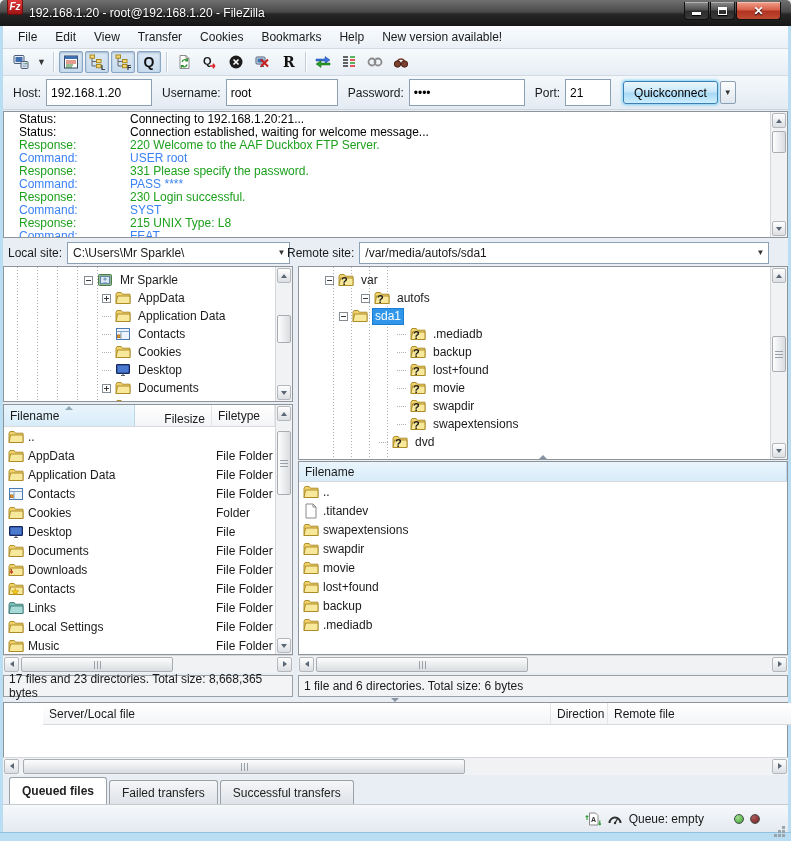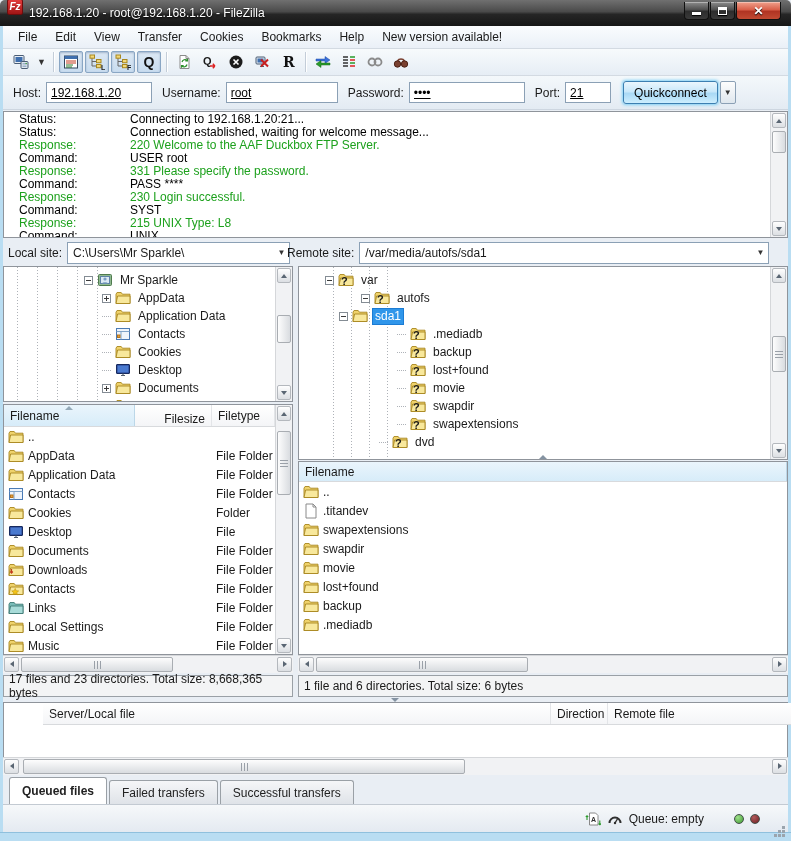--- a/index.html
+++ b/index.html
@@ -33,30 +33,30 @@
   .tool-btn{width:24px;height:22px;display:flex;align-items:center;justify-content:center;margin:0 1px;border:1px solid transparent;border-radius:2px;}
   .tool-btn svg{width:16px;height:16px;}
   .tool-btn.pressed{border:1px solid #89a6c4;background:linear-gradient(180deg,#dce8f4,#c8dcef);box-shadow:inset 0 1px 2px rgba(60,90,130,.35);}
   .tool-sep{width:1px;height:20px;background:#c3cdd8;margin:0 4px;box-shadow:1px 0 0 #fff;}
   .tool-caret{font-size:9px;color:#333;padding:0 3px;}
   .qglyph{font-weight:bold;font-size:14px;color:#111;}
 
   
   .quickbar{left:3px;top:76px;width:785px;height:34px;background:linear-gradient(180deg,#f4f8fb,#e3ebf3);border-bottom:1px solid #cdd6e0;display:flex;align-items:center;}
   .quickbar label{margin-left:10px;margin-right:5px;}
-  .qc-input{height:21px;border:1px solid #8ba0b5;background:#fff;padding:1px 4px;font:12px "Liberation Sans",sans-serif;text-decoration:underline;}
+  .qc-input{height:27px;border:1px solid #8ba0b5;background:#fff;padding:1px 4px;font:12px "Liberation Sans",sans-serif;}
   .qc-btn{margin-left:12px;height:23px;padding:0 10px;border:1px solid #3c7fb1;border-radius:3px;background:linear-gradient(180deg,#eaf6fd,#c9e8fa 45%,#a9d9f5 55%,#cdeefe);box-shadow:0 0 3px 1px #7fd0f5;font:12px "Liberation Sans",sans-serif;}
   .qc-drop{margin-left:2px;width:16px;height:23px;border:1px solid #8ba0b5;border-radius:2px;background:linear-gradient(180deg,#fdfdfd,#dfe7ee);font-size:8px;color:#333;display:flex;align-items:center;justify-content:center;}
 
   
   .logpanel{left:3px;top:111px;width:785px;height:127px;background:#fff;border:1px solid #8f949b;overflow:hidden;}
   .log-rows{position:absolute;left:1px;top:1px;right:18px;bottom:0;overflow:hidden;}
   .log-row{height:13px;line-height:13px;white-space:nowrap;display:flex;}
   .log-label{width:125px;padding-left:14px;flex:none;}
-  .k-status{color:#000;} .k-response{color:#1da11d;} .k-command{color:#000000;}
+  .k-status{color:#000;} .k-response{color:#1da11d;} .k-command{color:#3b82f6;}
 
   
   .vscroll{background:#f1f2f4;border-left:1px solid #d5d7da;}
   .hscroll{background:#f1f2f4;border-top:1px solid #d5d7da;}
   .sb-btn{position:absolute;background:linear-gradient(180deg,#fefefe,#dcdfe3);border:1px solid #b4b8bd;border-radius:2px;}
   .vscroll .sb-btn{left:1px;right:1px;height:15px;}
   .hscroll .sb-btn{top:1px;bottom:1px;width:15px;}
   .sb-thumb{position:absolute;background:linear-gradient(90deg,#fdfdfd,#d9dce0);border:1px solid #a9adb2;border-radius:2px;}
   .hscroll .sb-thumb{top:1px;bottom:1px;background:linear-gradient(180deg,#fdfdfd,#d9dce0);}
   .vscroll .sb-thumb{left:1px;right:1px;}
@@ -310,21 +310,21 @@
         <div class="log-row">
           <span class="log-label k-command">Command:</span>
           <span class="log-msg k-command">SYST</span>
         </div>
         <div class="log-row">
           <span class="log-label k-response">Response:</span>
           <span class="log-msg k-response">215 UNIX Type: L8</span>
         </div>
         <div class="log-row">
           <span class="log-label k-command">Command:</span>
-          <span class="log-msg k-command">UNIX</span>
+          <span class="log-msg k-command">FEAT</span>
         </div>
       </div>
     <div class="abs vscroll" style="right:0;top:0;bottom:0;width:17px">
       <div class="sb-btn" style="top:1px">
           <span class="tri up"></span>
         </div>
       <div class="sb-thumb" style="top:19px;height:22px"></div>
       <div class="sb-btn" style="bottom:1px">
           <span class="tri down"></span>
         </div>

